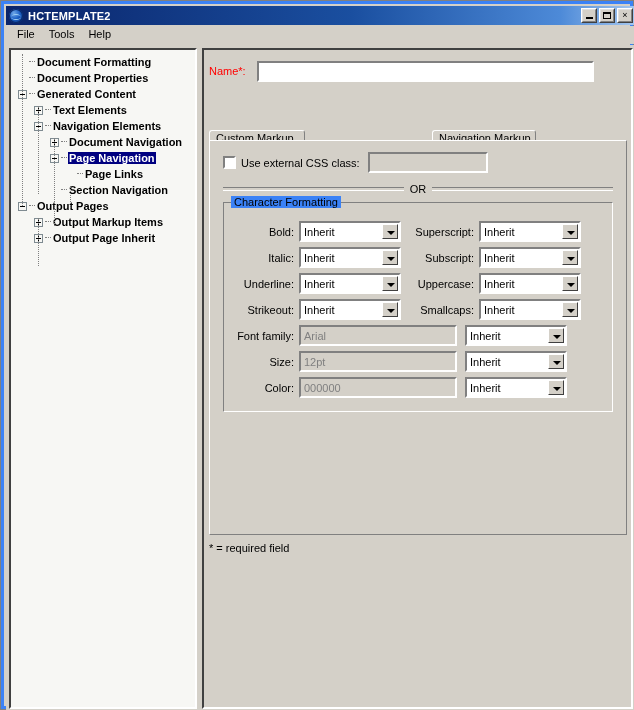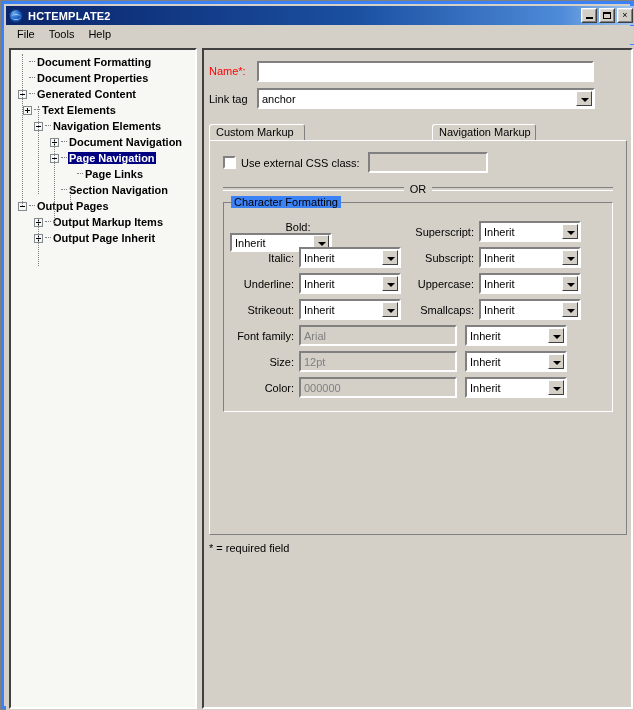--- a/index.html
+++ b/index.html
@@ -250,21 +250,21 @@
   #linktag-combo { width: 338px; }
 
   
   .tabstrip {
     position: absolute;
     left: 5px; top: 72px;
     width: 418px; height: 19px;
   }
   .tab {
     position: absolute;
-    top: 2px;
+    top: 8px;
     height: 17px;
     background: #d4d0c8;
     border: 1px solid;
     border-color: #ffffff #808080 #d4d0c8 #ffffff;
     border-radius: 3px 3px 0 0;
     box-sizing: border-box;
     font-size: 11px;
     padding: 1px 6px 0 6px;
     white-space: nowrap;
   }
@@ -425,21 +425,21 @@
           <div class="tnode" style="padding-left: 7px;">
             <div class="nobox"></div>
             <div class="dash"></div>
             <span class="lbl">Document Properties</span>
           </div>
           <div class="tnode" style="padding-left: 7px;">
             <div class="box"></div>
             <div class="dash"></div>
             <span class="lbl">Generated Content</span>
           </div>
-          <div class="tnode" style="padding-left: 12px;">
+          <div class="tnode" style="padding-left: 23px;">
             <div class="box plus"></div>
             <div class="dash"></div>
             <span class="lbl">Text Elements</span>
           </div>
           <div class="tnode" style="padding-left: 23px;">
             <div class="box"></div>
             <div class="dash"></div>
             <span class="lbl">Navigation Elements</span>
           </div>
           <div class="tnode" style="padding-left: 39px;">
@@ -485,27 +485,20 @@
         </div>
     </div>
 
     <div class="rightpane">
 
       <div class="row-name">
         <div class="lbl-name">Name*:</div>
         <input class="txtinput" id="name-input" type="text" value="" style="">
       </div>
 
-      <div class="row-linktag">
-        <div class="lbl-linktag">Link tag</div>
-        <div class="combo" id="linktag-combo">
-          <div class="val">anchor</div>
-          <div class="arrow"></div>
-        </div>
-      </div>
 
       <div class="tabstrip" id="tabstrip">
           <div class="tab" style="left: 0px; width: 96px;"><span>Custom Markup</span></div>
           <div class="tab" style="left: 223px; width: 104px;"><span>Navigation Markup</span></div>
         </div>
 
       <div class="tabpanel">
 
         <div class="cssrow">
           <div class="chk"></div>
@@ -515,21 +508,21 @@
 
         <div class="or-sep">
           <div class="line"></div>
           <div class="or-text">OR</div>
           <div class="line"></div>
         </div>
 
         <div class="groupbox">
           <div class="legend">Character Formatting</div>
           <div id="group-rows">
-              <div class="frow" style="left: 6px; top: 18px; flex-direction: column;">
+              <div class="frow" style="left: 6px; top: 18px;">
                 <div class="flabel" style="width: 64px;">Bold:</div>
                 <div class="combo fcombo-sm">
                   <div class="val">Inherit</div>
                   <div class="arrow"></div>
                 </div>
               </div>
               <div class="frow" style="left: 178px; top: 18px;">
                 <div class="flabel" style="width: 72px;">Superscript:</div>
                 <div class="combo fcombo-sm">
                   <div class="val">Inherit</div>

